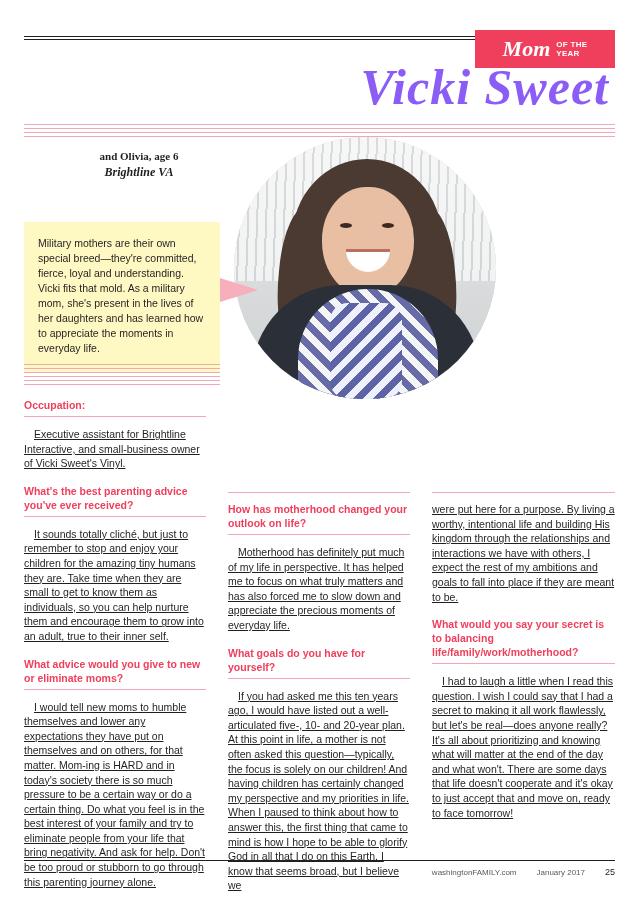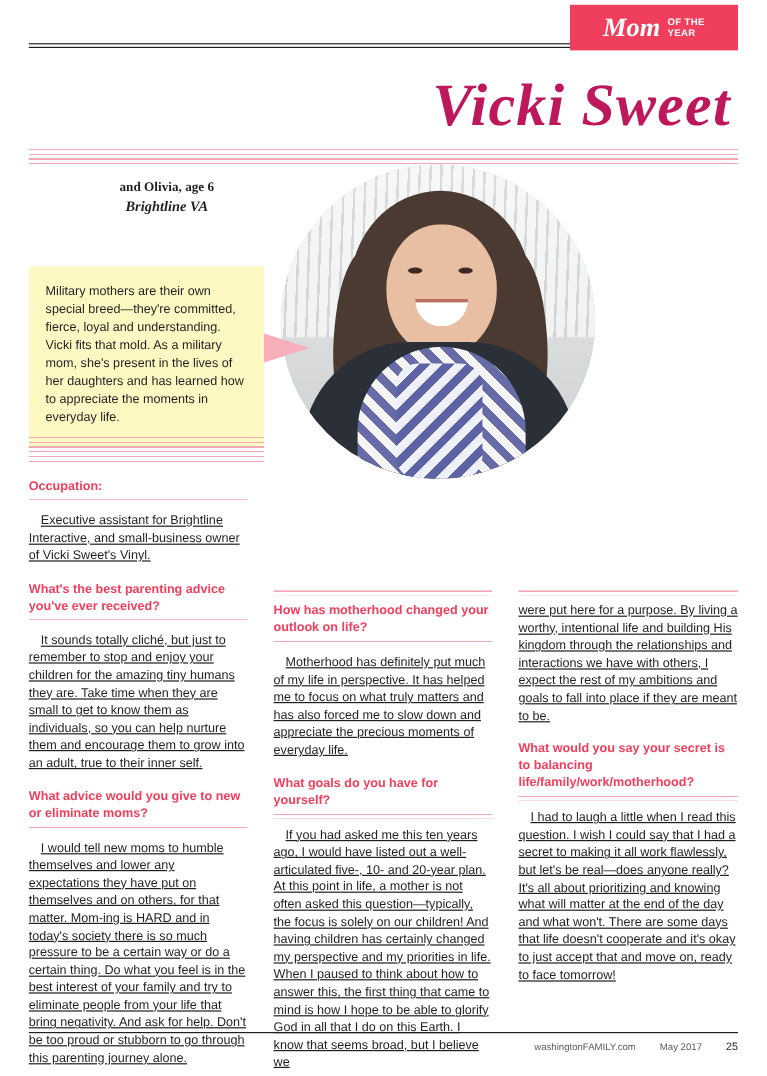--- a/index.html
+++ b/index.html
@@ -18,21 +18,21 @@
   .page {
     position: relative;
     width: 639px;
     height: 897px;
     box-sizing: border-box;
   }
 
   
   .badge {
     position: absolute;
-    top: 4px;
+    top: 30px;
     right: 24px;
     width: 140px;
     height: 38px;
     background: #ef3f5c;
     display: flex;
     align-items: center;
     justify-content: center;
     gap: 6px;
     box-sizing: border-box;
   }
@@ -74,21 +74,21 @@
     position: absolute;
     top: 58px;
     left: 0;
     right: 30px;
     text-align: right;
     font-family: "Liberation Serif", serif;
     font-style: italic;
     font-weight: bold;
     font-size: 50px;
     letter-spacing: 1px;
-    color: #be185d;
+    color: #8b5cf6;
   }
 
   
   .dotband {
     position: absolute;
     left: 24px;
     right: 24px;
     top: 124px;
     height: 13px;
     background-image:
@@ -386,17 +386,17 @@
     <div class="block">
       <div class="qhead">What would you say your secret is to balancing life/family/work/motherhood?</div>
       <div class="hr-dot"></div>
       <p class="body">I had to laugh a little when I read this question. I wish I could say that I had a secret to making it all work flawlessly, but let's be real—does anyone really? It's all about prioritizing and knowing what will matter at the end of the day and what won't. There are some days that life doesn't cooperate and it's okay to just accept that and move on, ready to face tomorrow!</p>
     </div>
   </div>
 
   <div class="footer-rule"></div>
   <div class="footer">
     <span>washingtonFAMILY.com</span>
-    <span>May 2017</span>
+    <span>January 2017</span>
     <span class="pg">25</span>
   </div>
 
 </div>
 
 </body></html>

